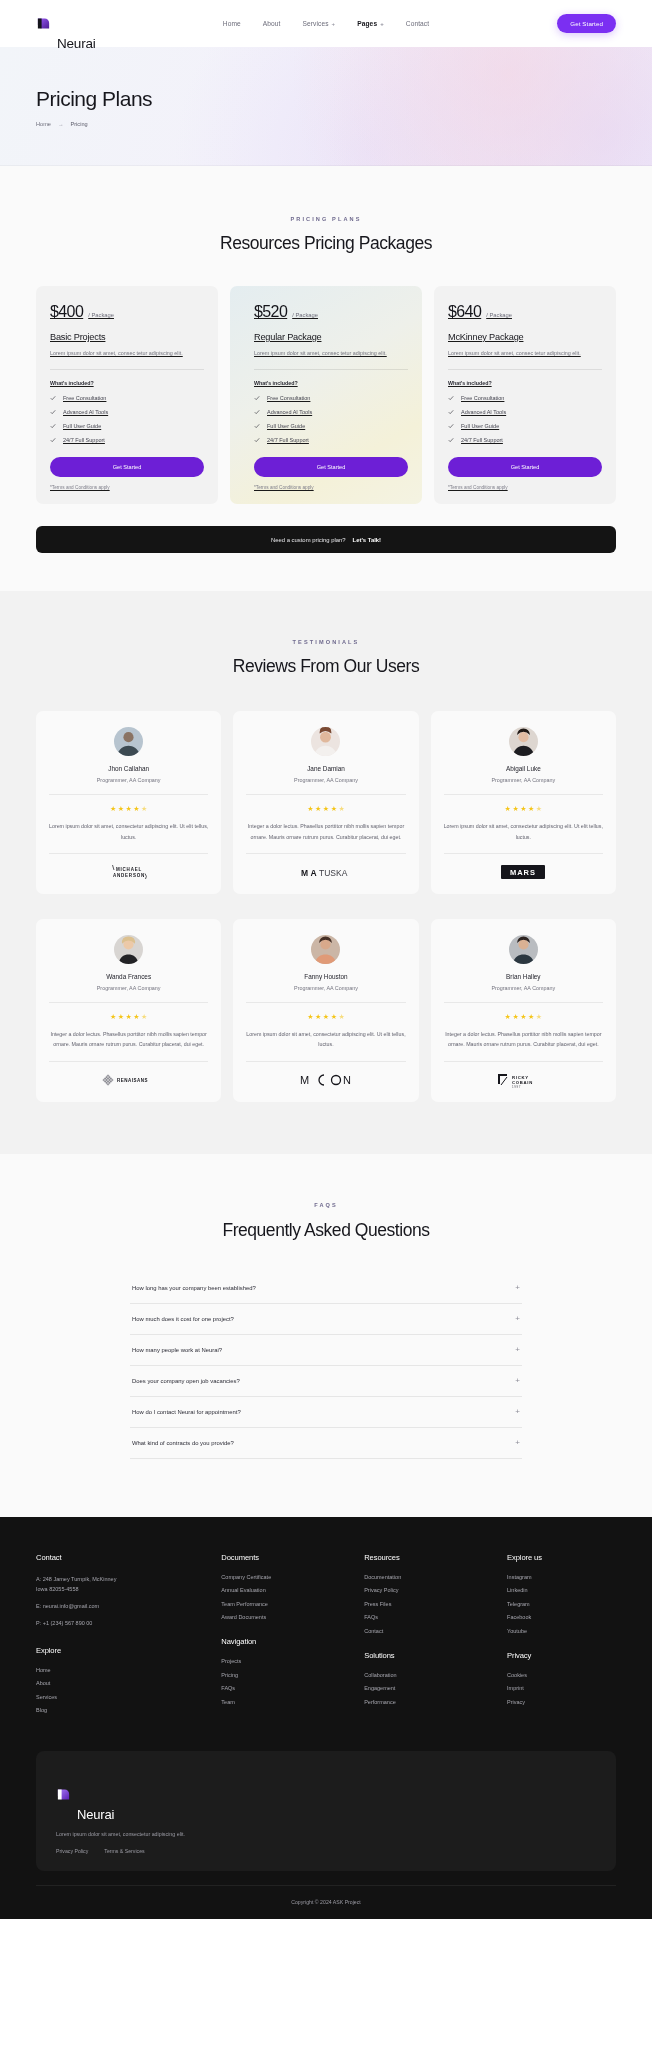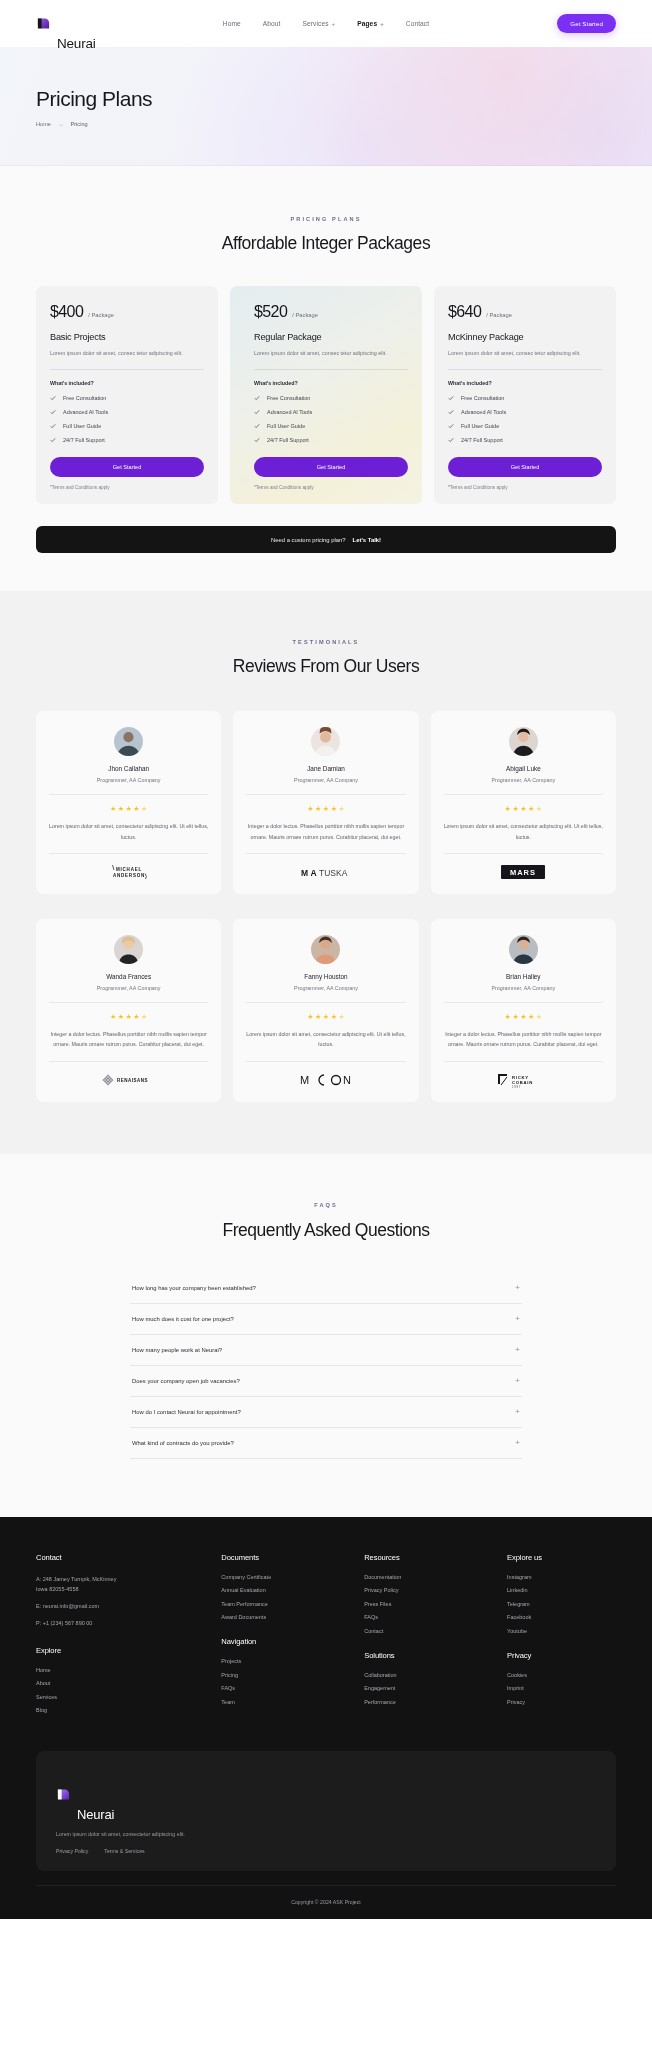--- a/index.html
+++ b/index.html
@@ -71,21 +71,21 @@
     font-size:17.5px; font-weight:normal; letter-spacing:-0.45px;
     text-align:center; color:#17171d;
   }
 
   
   .pricing { background:#fafafa; padding:50px 36px 0; }
   .pricing .eyebrow { margin-bottom:11px; }
   .pricing .sec-title { margin-bottom:32px; }
   .plans { display:flex; gap:12px; }
   .plan {
-    flex:1; background:#f2f2f2; border-radius:7px; padding:17px 14px 14px;
+    flex:1; background:#f2f2f2; border-radius:7px; padding:17px 14px 14px;text-decoration:underline;
   }
   .plan.featured {
     background:
       linear-gradient(150deg, #e4edf0 0%, #eef0ea 42%, #f4f1d9 75%, #f4f3e2 100%);
     padding-left: 24px;
   }
   .price-row { display:flex; align-items:baseline; gap:5px; margin-bottom:11px; }
   .price { font-size:16px; letter-spacing:-0.6px; color:#15151b; }
   .per { font-size:5.8px; color:#6f6f7c; }
   .plan-name { font-size:9.2px; letter-spacing:-0.2px; color:#17171d; margin-bottom:7px; }
@@ -231,21 +231,21 @@
     <h1 class="hero-title">Pricing Plans</h1>
     <div class="crumbs">
       <span class="crumb">Home</span>
       <span class="crumb-arrow">→</span>
       <span class="crumb current">Pricing</span>
     </div>
   </div>
 
   <div class="pricing">
     <div class="eyebrow">PRICING PLANS</div>
-    <div class="sec-title">Affordable Integer Packages</div>
+    <div class="sec-title">Resources Pricing Packages</div>
 
     <div class="plans">
 
       <div class="plan">
         <div class="price-row">
           <span class="price">$400</span>
           <span class="per">/ Package</span>
         </div>
         <div class="plan-name">Basic Projects</div>
         <div class="plan-desc">Lorem ipsum dolor sit amet, consec tetur adipiscing elit.</div>

